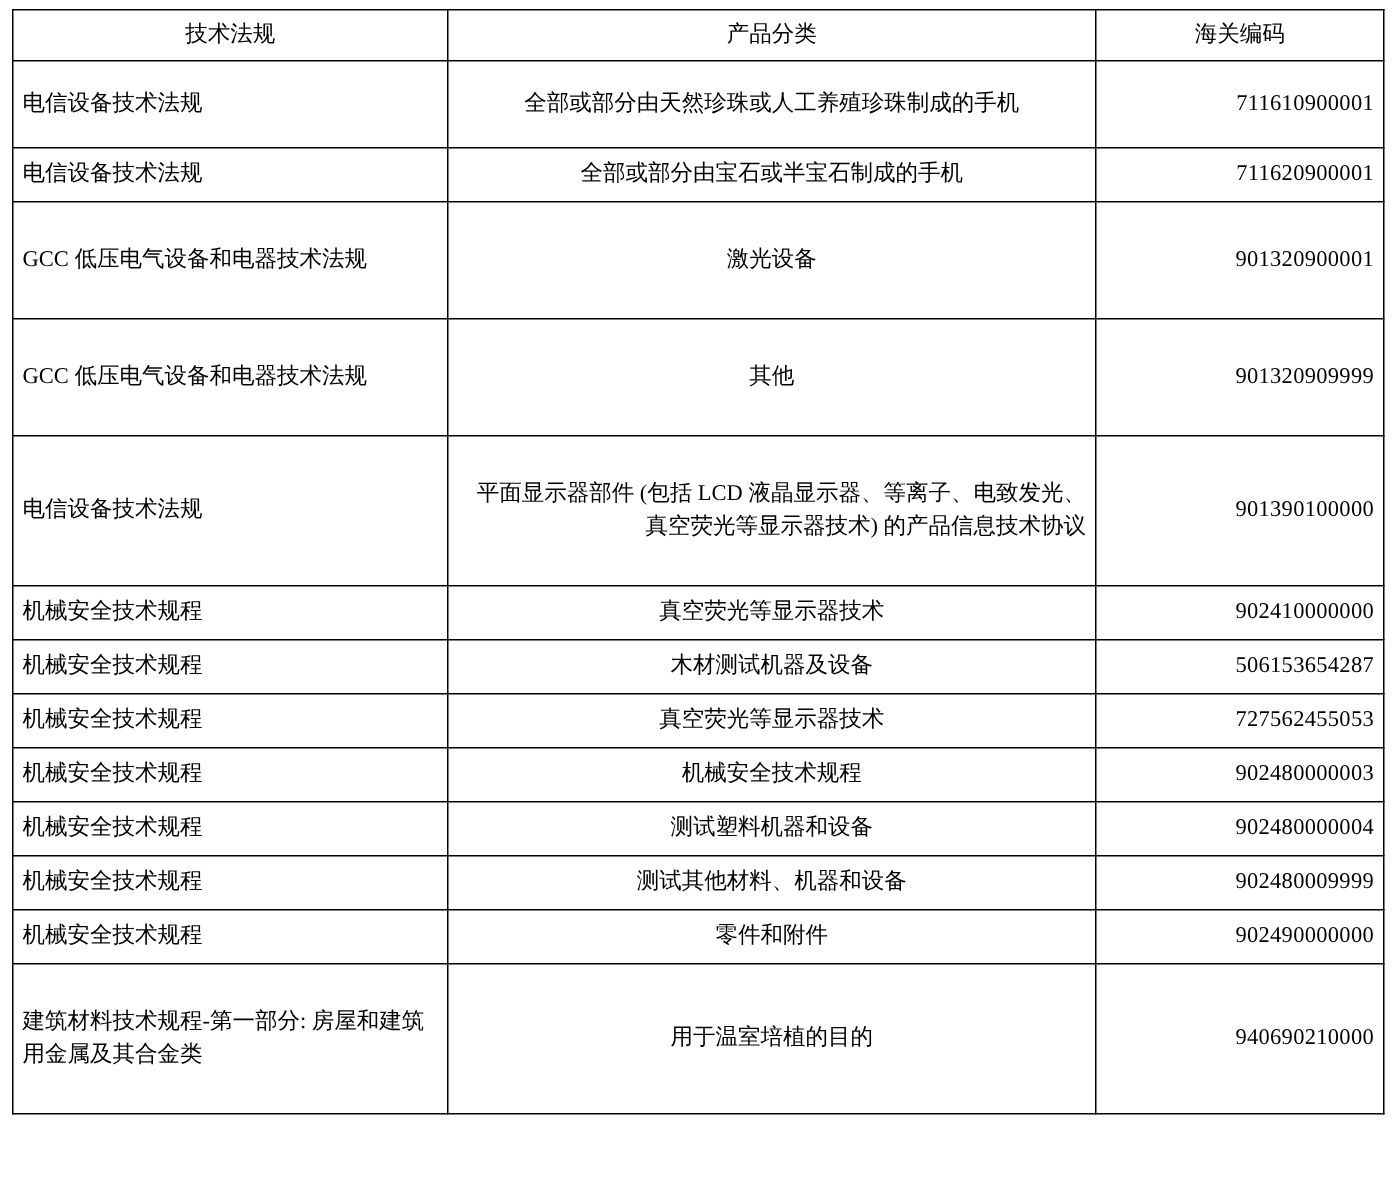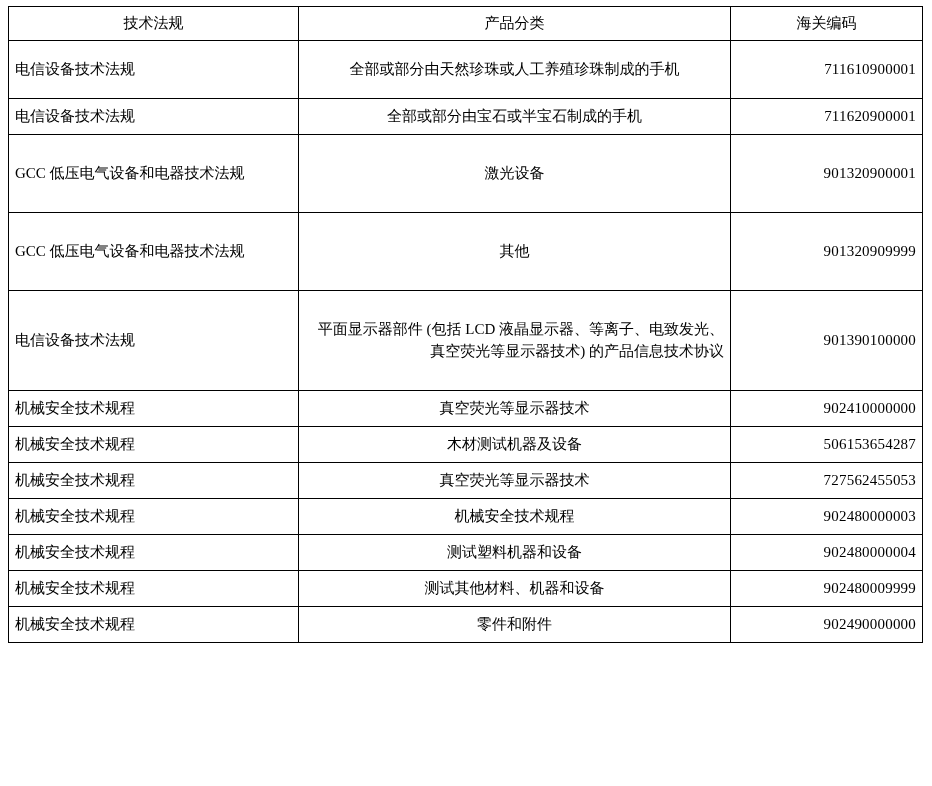--- a/index.html
+++ b/index.html
@@ -133,15 +133,20 @@
         <tr class="h-norm">
           <td class="col-reg">机械安全技术规程</td>
           <td class="col-prod">测试其他材料、机器和设备</td>
           <td class="col-code">902480009999</td>
         </tr>
         <tr class="h-norm">
           <td class="col-reg">机械安全技术规程</td>
           <td class="col-prod">零件和附件</td>
           <td class="col-code">902490000000</td>
         </tr>
+        <tr class="h-xtall">
+          <td class="col-reg">建筑材料技术规程-第一部分: 房屋和建筑用金属及其合金类</td>
+          <td class="col-prod">用于温室培植的目的</td>
+          <td class="col-code">940690210000</td>
+        </tr>
       </tbody>
   </table>
 </div>
 
 </body></html>

